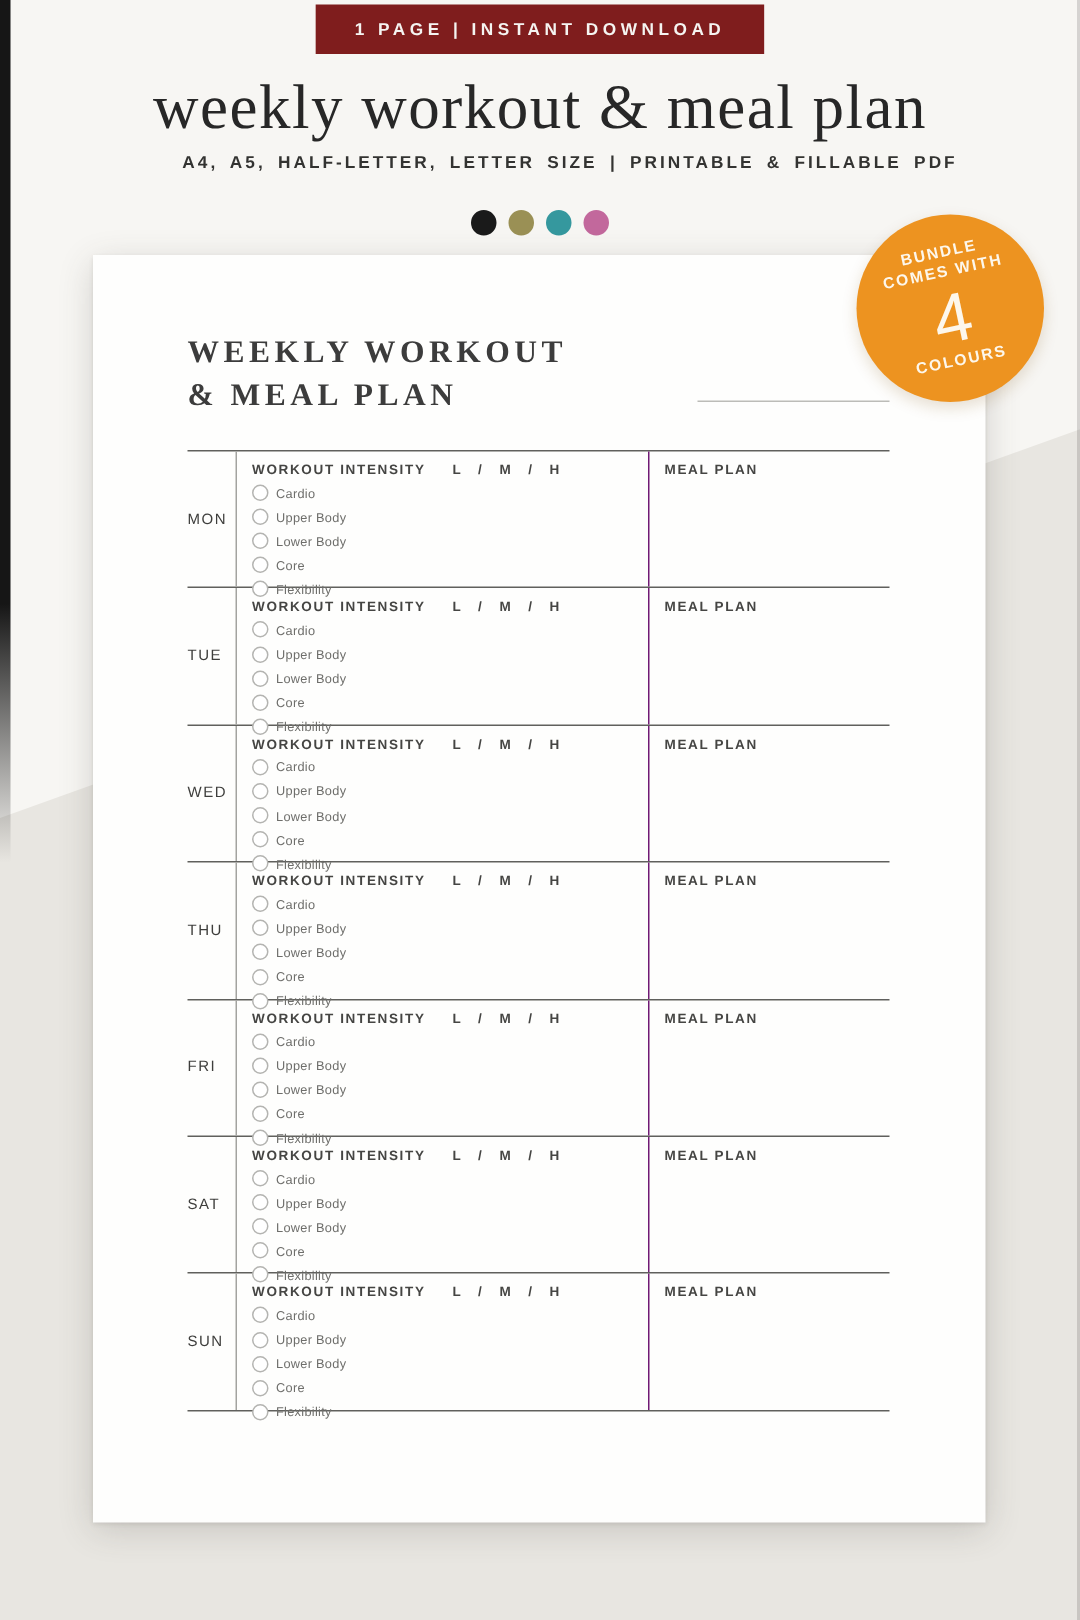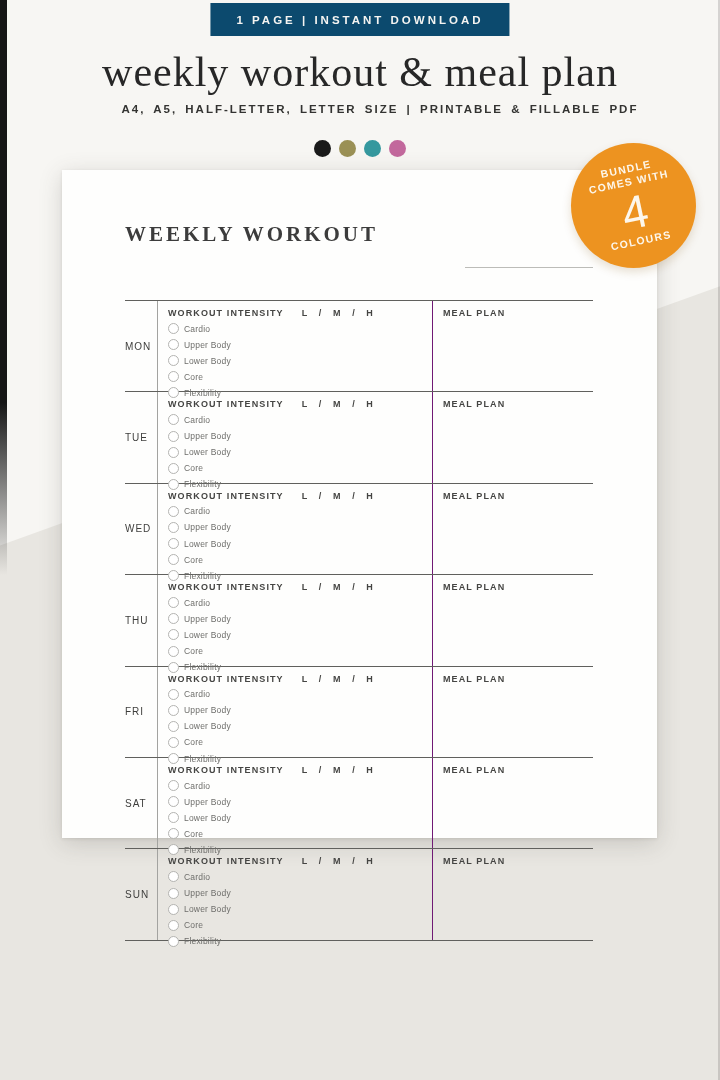--- a/index.html
+++ b/index.html
@@ -19,21 +19,21 @@
     background:linear-gradient(to bottom, #161616 0%, #161616 70%, rgba(22,22,22,0) 100%);
   }
   .edge-right {
     position:absolute; right:0; top:0; width:2px; height:100%;
     background:rgba(60,58,54,0.18);
   }
 
   
   .banner {
     position:absolute; top:3px; left:50%; transform:translateX(-50%);
-    background:#0c4a6e; color:#f5f4f1;
+    background:#7f1d1d; color:#f5f4f1;
     font-size:11.5px; font-weight:bold; letter-spacing:3px;
     padding:11px 26px 10px; white-space:nowrap;
   }
   .main-title {
     position:absolute; top:48px; left:0; width:100%;
     text-align:center; font-family:"Liberation Serif", serif;
     font-size:42px; font-weight:500; letter-spacing:1px; color:#272727;
   }
   .sub-title {
     position:absolute; top:103px; left:0; width:100%;
@@ -55,21 +55,21 @@
   }
   .badge-inner {
     transform:rotate(-12deg); text-align:center; color:#fdf7ec;
     line-height:1.25;
   }
   .badge-line { font-size:10.5px; font-weight:bold; letter-spacing:1.3px; }
   .badge-number { font-size:46px; font-weight:400; line-height:1.0; margin:1px 0 0; }
 
   
   .paper {
-    position:absolute; left:62px; top:170px; width:595px; height:668px;
+    position:absolute; left:62px; top:170px; width:595px; height:845px;
     background:#fefefd; z-index:2;
     box-shadow:0 5px 22px rgba(70,65,58,0.20), 0 1px 3px rgba(70,65,58,0.12);
   }
   .paper-title {
     position:absolute; left:63px; top:50px;
     font-family:"Liberation Serif", serif; font-size:21px; font-weight:600;
     letter-spacing:3px; color:#3c3c3c; line-height:29px;
   }
   .name-line {
     position:absolute; left:403px; top:97px; width:128px;
@@ -131,20 +131,21 @@
     <div class="badge-line">BUNDLE</div>
     <div class="badge-line">COMES WITH</div>
     <div class="badge-number">4</div>
     <div class="badge-line">COLOURS</div>
   </div>
 </div>
 
 <div class="paper">
   <div class="paper-title">
     <div>WEEKLY WORKOUT</div>
+    <div>&amp; MEAL PLAN</div>
   </div>
   <div class="name-line"></div>
 
   <div class="planner-table" id="planner-table">
   <div class="row">
     <div class="day-col">MON</div>
     <div class="workout-col">
       <div class="col-head">
         <span>WORKOUT INTENSITY</span><span class="lmh">L / M / H</span>
       </div>

